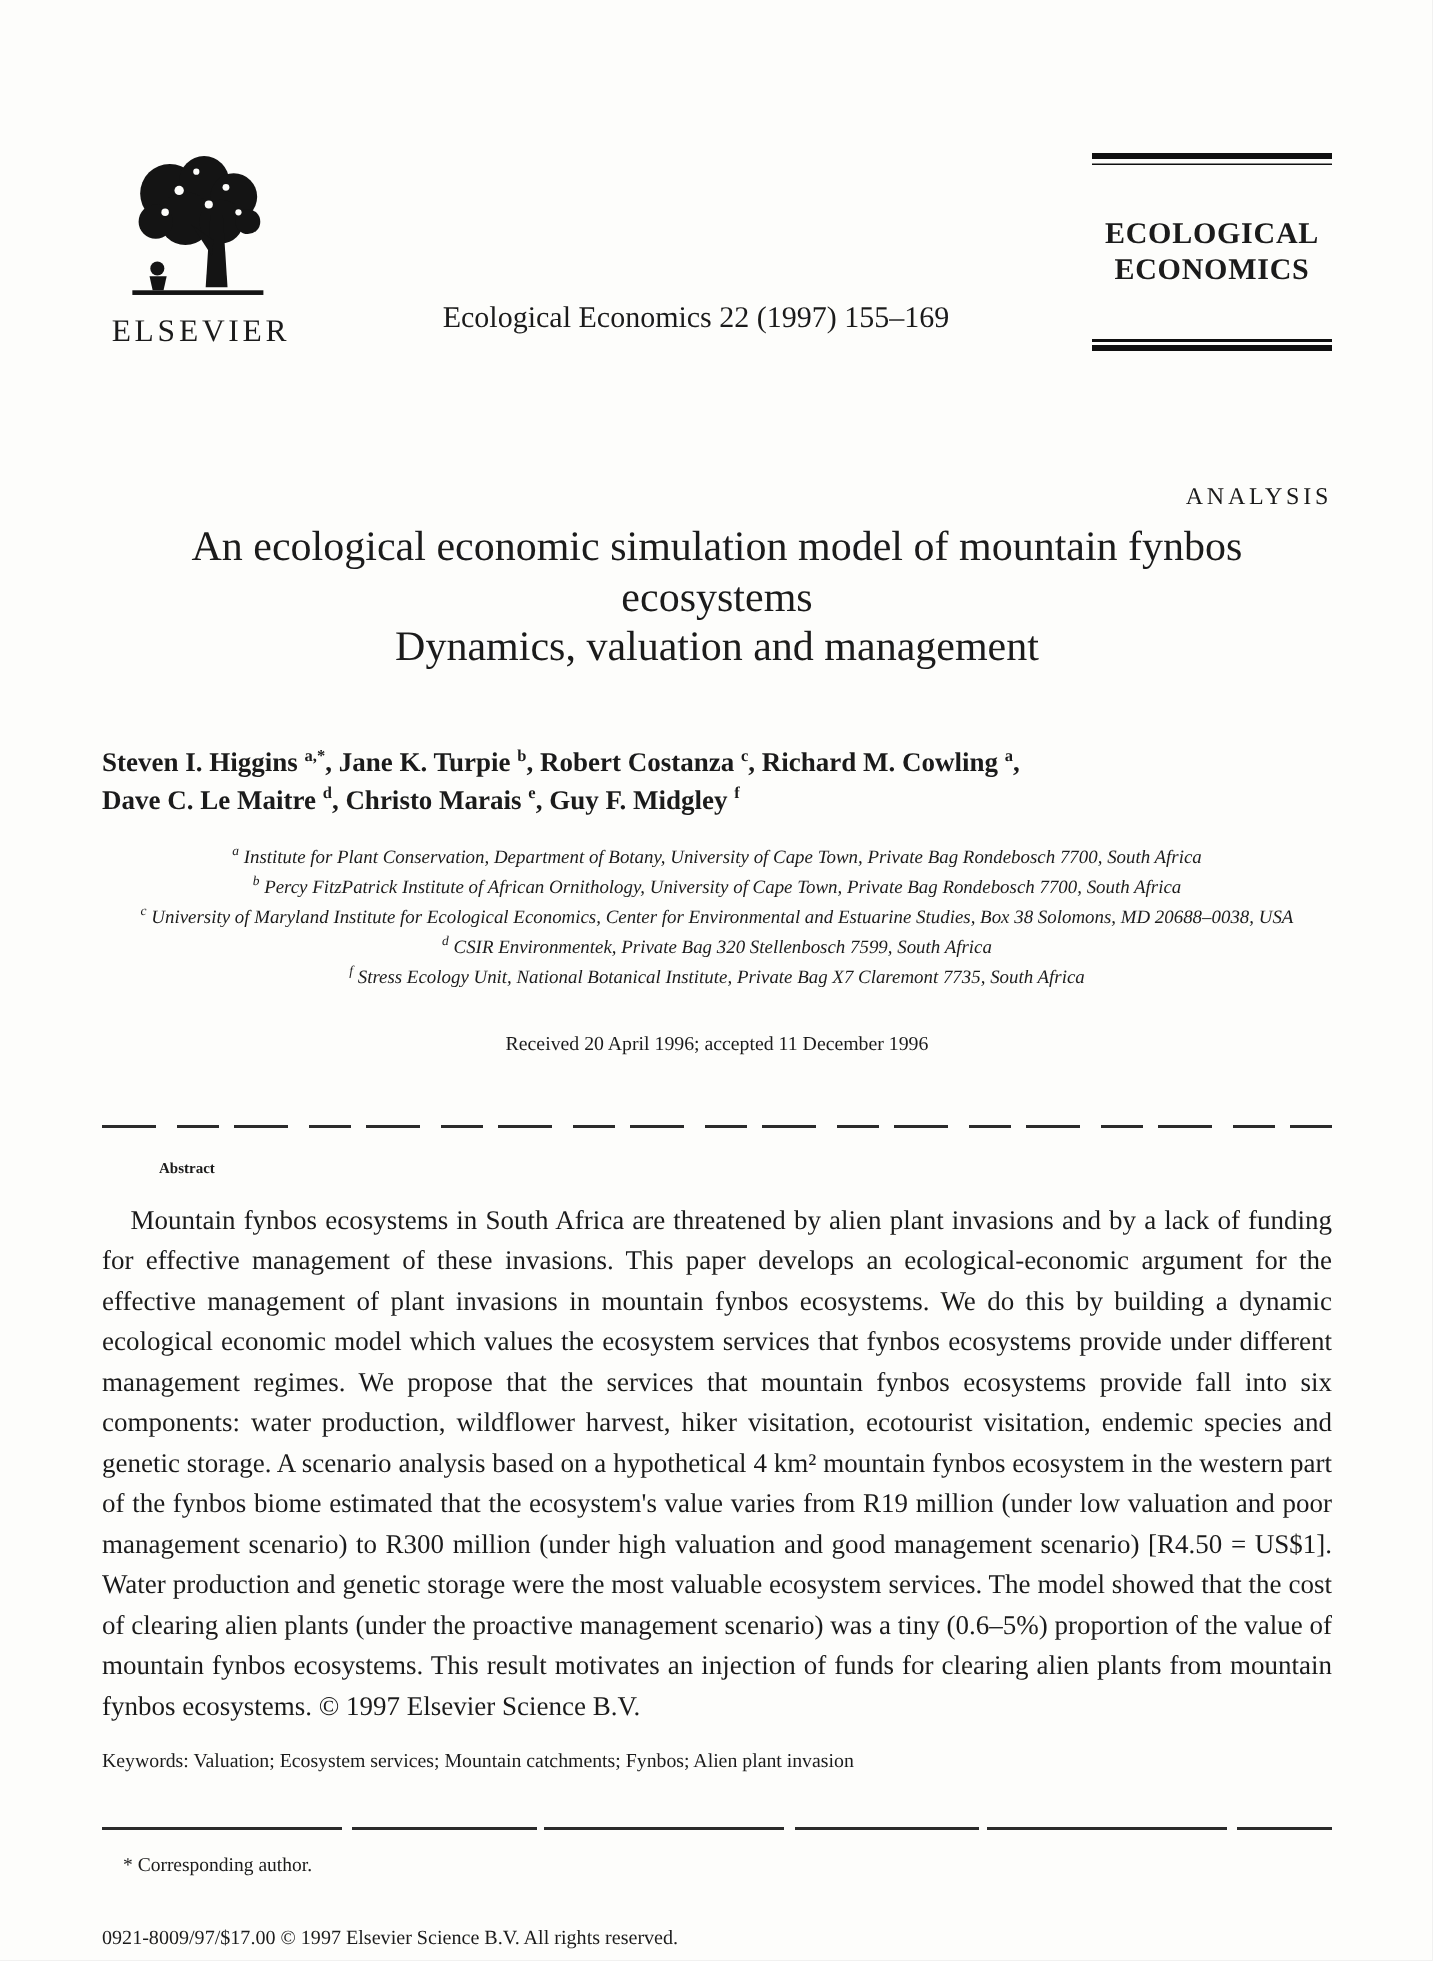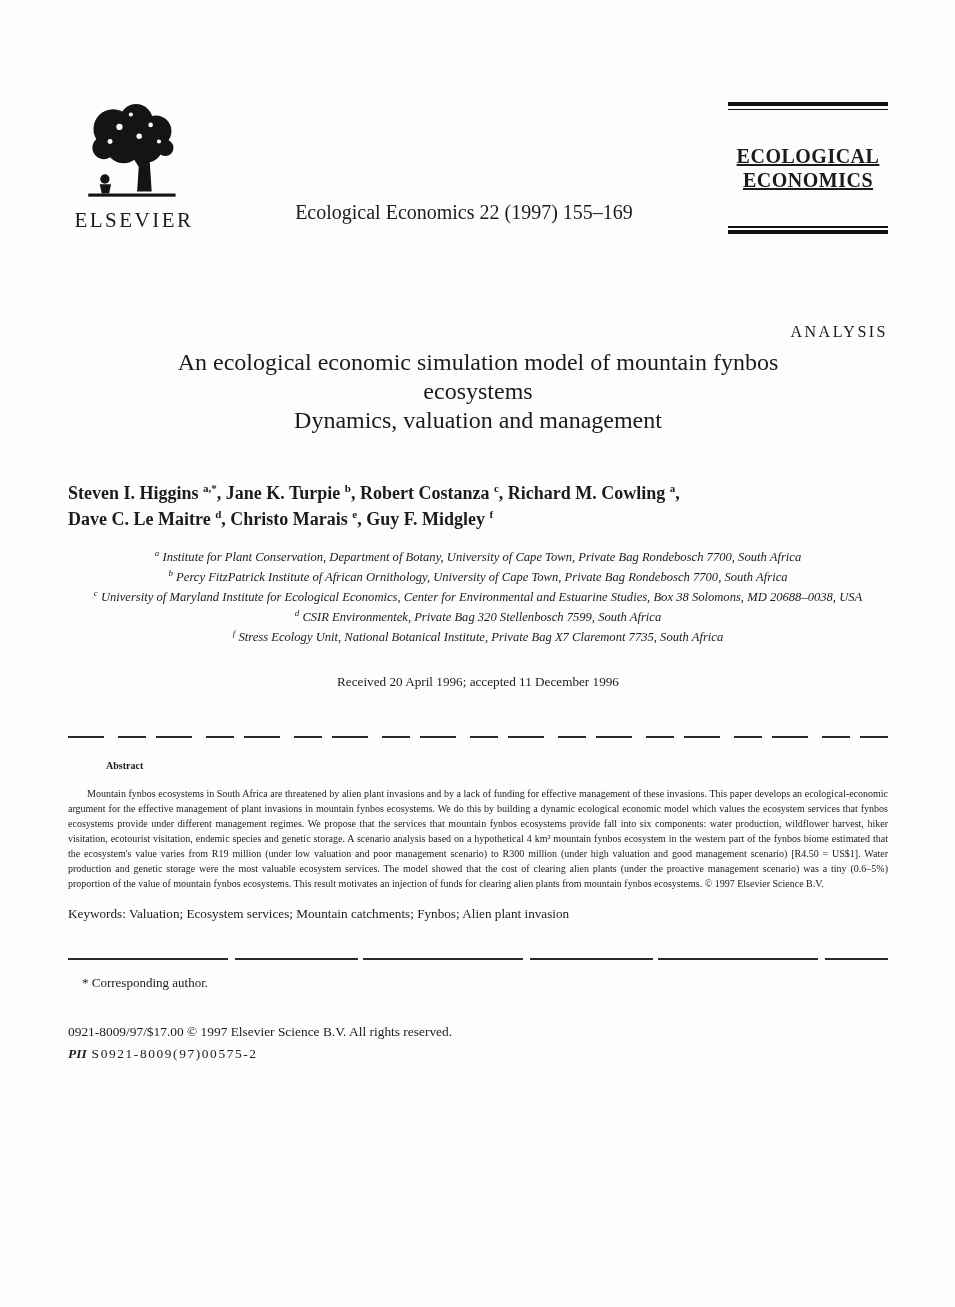--- a/index.html
+++ b/index.html
@@ -63,34 +63,33 @@
   .banner-title {
     flex: 1 1 auto;
     display: flex;
     flex-direction: column;
     justify-content: center;
     text-align: center;
     font-weight: bold;
     font-size: 20px;
     line-height: 1.2;
     letter-spacing: 0.5px;
-    text-decoration: underline;
   }
 
   
   .section-label {
     margin-top: 89px;
     text-align: right;
     font-size: 16px;
     letter-spacing: 2.5px;
   }
   .article-title {
     margin-top: 7px;
     text-align: center;
-    font-size: 24px;
+    font-size: 28px;
     line-height: 1.2;
     font-weight: normal;
   }
   .authors {
     margin-top: 47px;
     text-align: left;
     font-size: 18px;
     line-height: 1.4;
     font-weight: bold;
   }
@@ -123,21 +122,21 @@
 
   
   .abstract-heading {
     margin-top: 22px;
     font-weight: bold;
     font-size: 10px;
     margin-left: 38px;
   }
   .abstract-text {
     margin: 15px 0 0 0;
-    font-size: 10px;
+    font-size: 18px;
     line-height: 1.5;
     text-align: justify;
     text-indent: 19px;
   }
   .keywords {
     margin-top: 15px;
     font-size: 13.2px;
   }
   .keywords .kw-label { }
 

